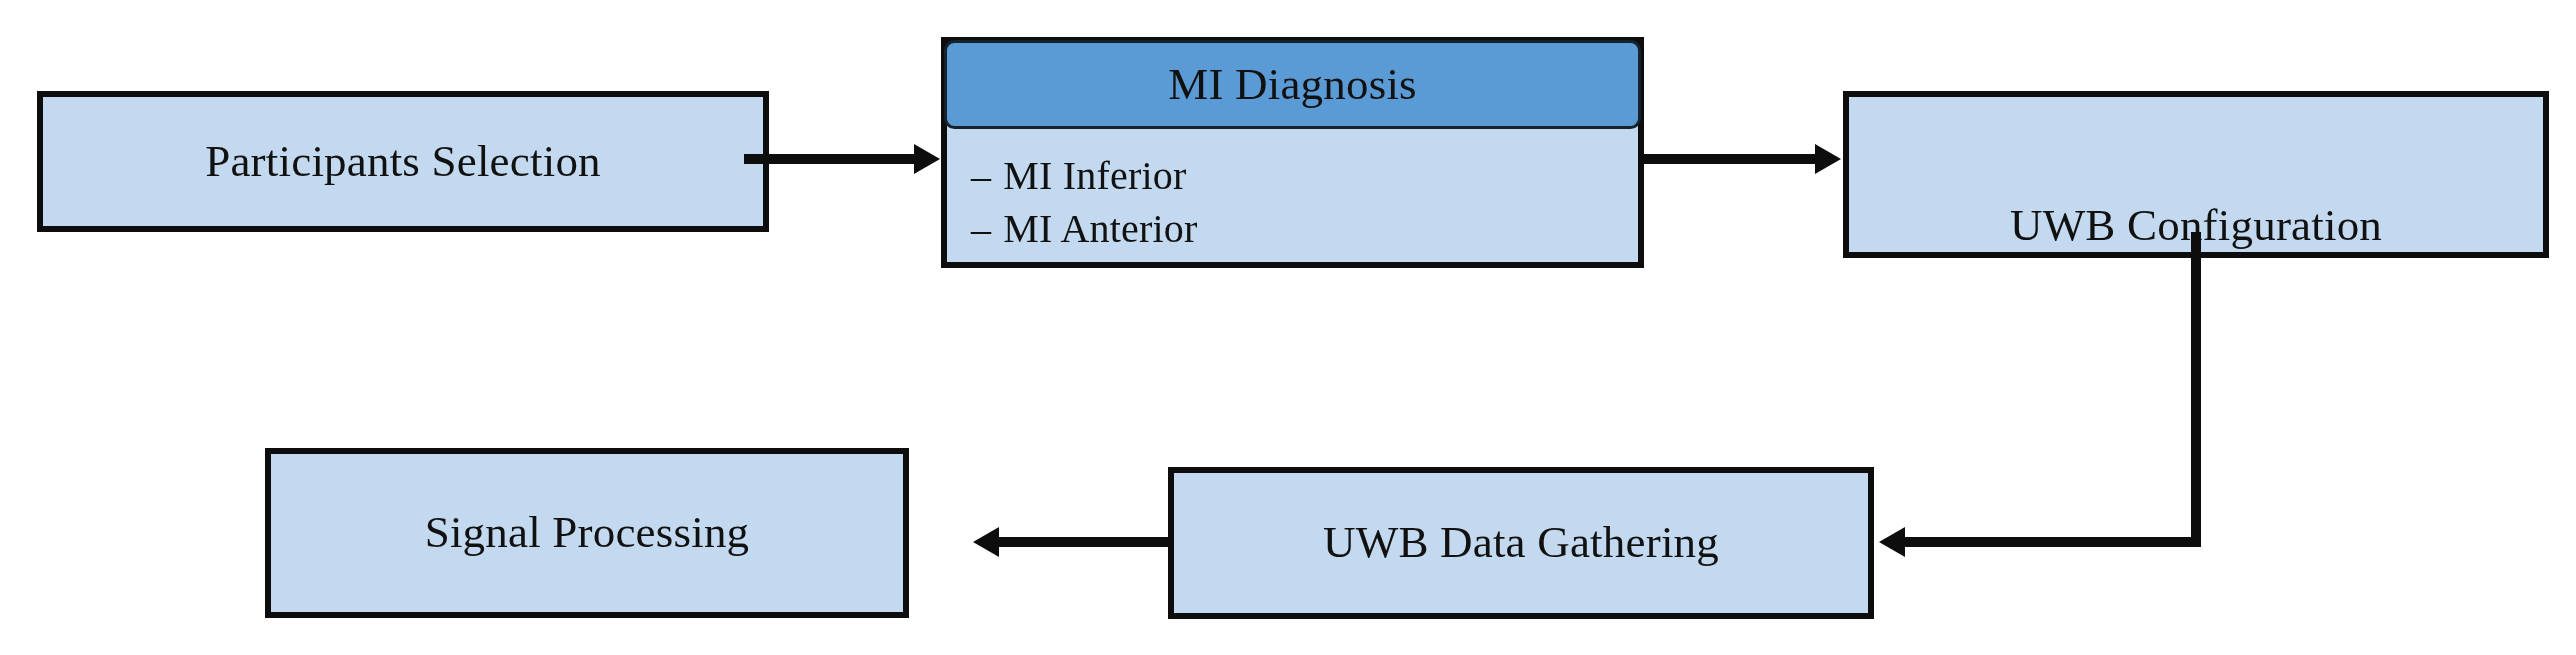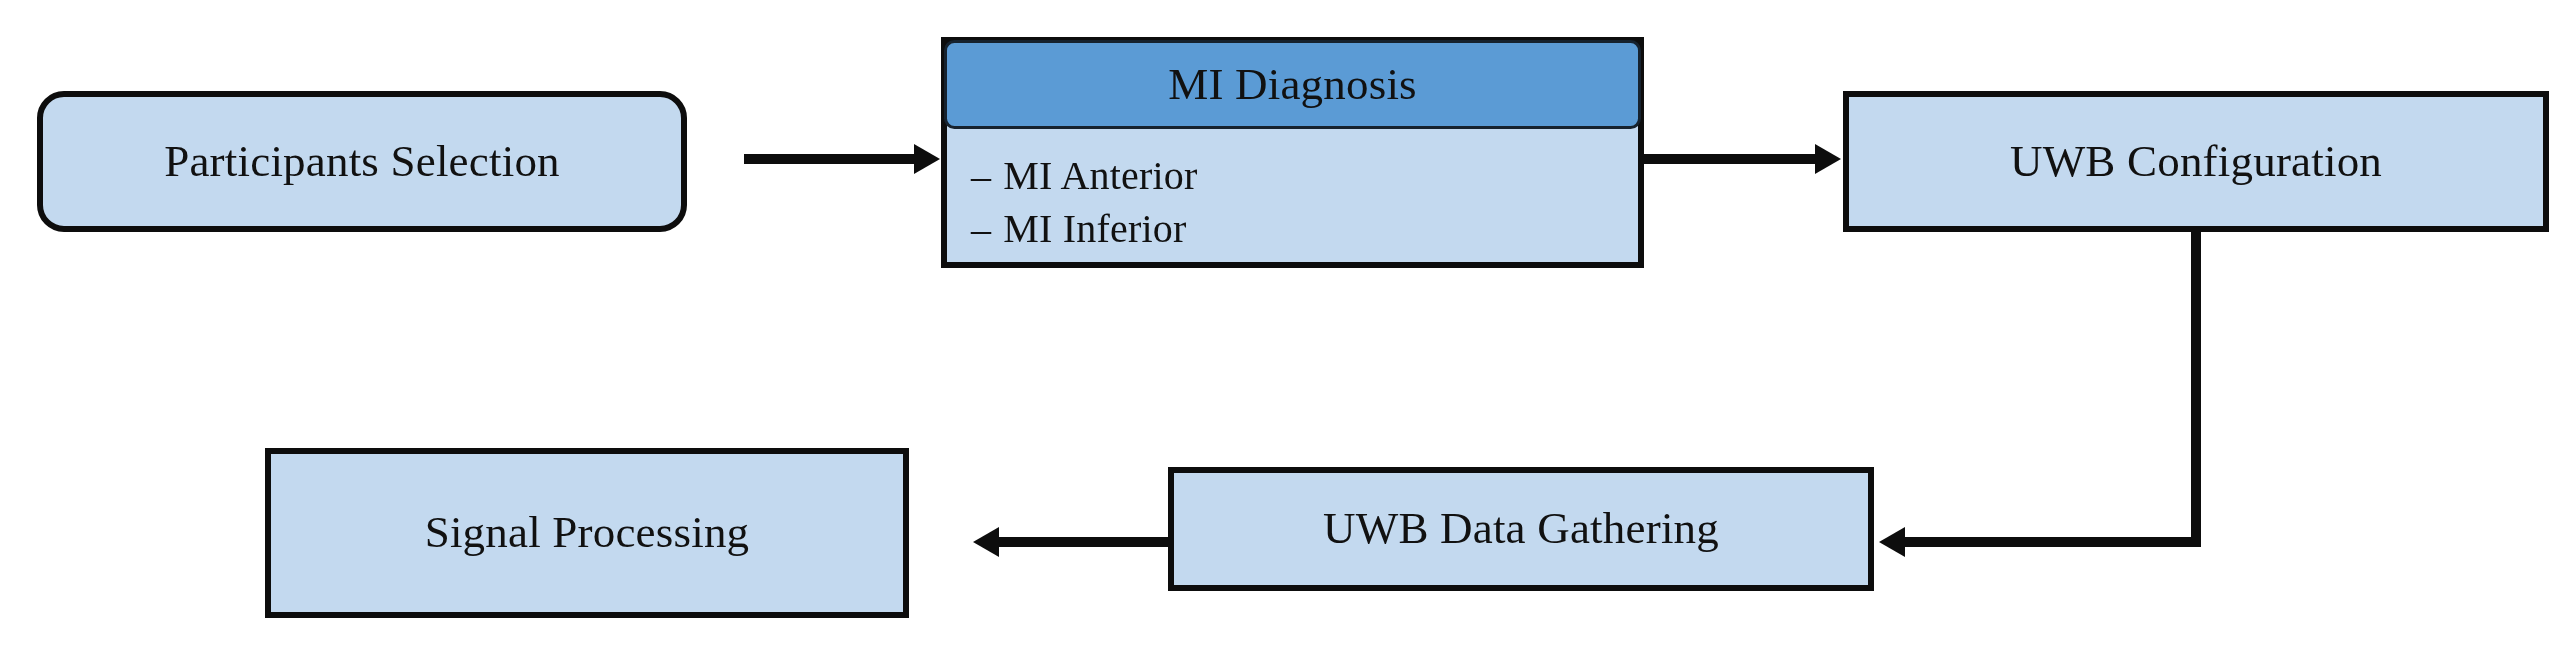--- a/index.html
+++ b/index.html
@@ -104,53 +104,53 @@
     border-top: 15px solid transparent;
     border-bottom: 15px solid transparent;
     border-right: 26px solid #0d0d0d;
   }
 </style>
 </head>
 <body>
 
 <div id="canvas">
 
-  <div class="node" style="left:37px; top:91px; width:650px; height:141px;border-radius:27px;">
+  <div class="node" style="left:37px; top:91px; width:732px; height:141px;">
     <span class="node-label">Participants Selection</span>
   </div>
 
   <div class="seg" style="left:744px; top:154px; width:176px; height:10.4px;"></div>
   <div class="arrow-head arrow-right" style="left:914px; top:144px;"></div>
 
   <div class="node composite" style="left:941px; top:37px; width:703px; height:231px;">
     <div class="composite-header">
       <span>MI Diagnosis</span>
     </div>
     <div class="composite-body">
       <div class="bullet-row">
-        <span class="bullet-dash">–</span><span>MI Anterior</span>
+        <span class="bullet-dash">–</span><span>MI Inferior</span>
       </div>
       <div class="bullet-row">
-        <span class="bullet-dash">–</span><span>MI Inferior</span>
+        <span class="bullet-dash">–</span><span>MI Anterior</span>
       </div>
     </div>
   </div>
 
   <div class="seg" style="left:1644px; top:154px; width:176px; height:10.4px;"></div>
   <div class="arrow-head arrow-right" style="left:1815px; top:144px;"></div>
 
-  <div class="node" style="left:1843px; top:91px; width:706px; height:141px;">
+  <div class="node" style="left:1843px; top:91px; width:706px; height:167px;align-items:flex-end;">
     <span class="node-label">UWB Configuration</span>
   </div>
 
   <div class="seg" style="left:2191px; top:232px; width:10.4px; height:315px;"></div>
   <div class="seg" style="left:1905px; top:537px; width:296px; height:10.4px;"></div>
   <div class="arrow-head arrow-left" style="left:1879px; top:527px;"></div>
 
-  <div class="node" style="left:1168px; top:467px; width:706px; height:124px;">
+  <div class="node" style="left:1168px; top:467px; width:706px; height:152px;">
     <span class="node-label">UWB Data Gathering</span>
   </div>
 
   <div class="seg" style="left:999px; top:537px; width:169px; height:10.4px;"></div>
   <div class="arrow-head arrow-left" style="left:973px; top:527px;"></div>
 
   <div class="node" style="left:265px; top:448px; width:644px; height:170px;">
     <span class="node-label">
       <span class="l1">Signal Processing</span>
     </span>

